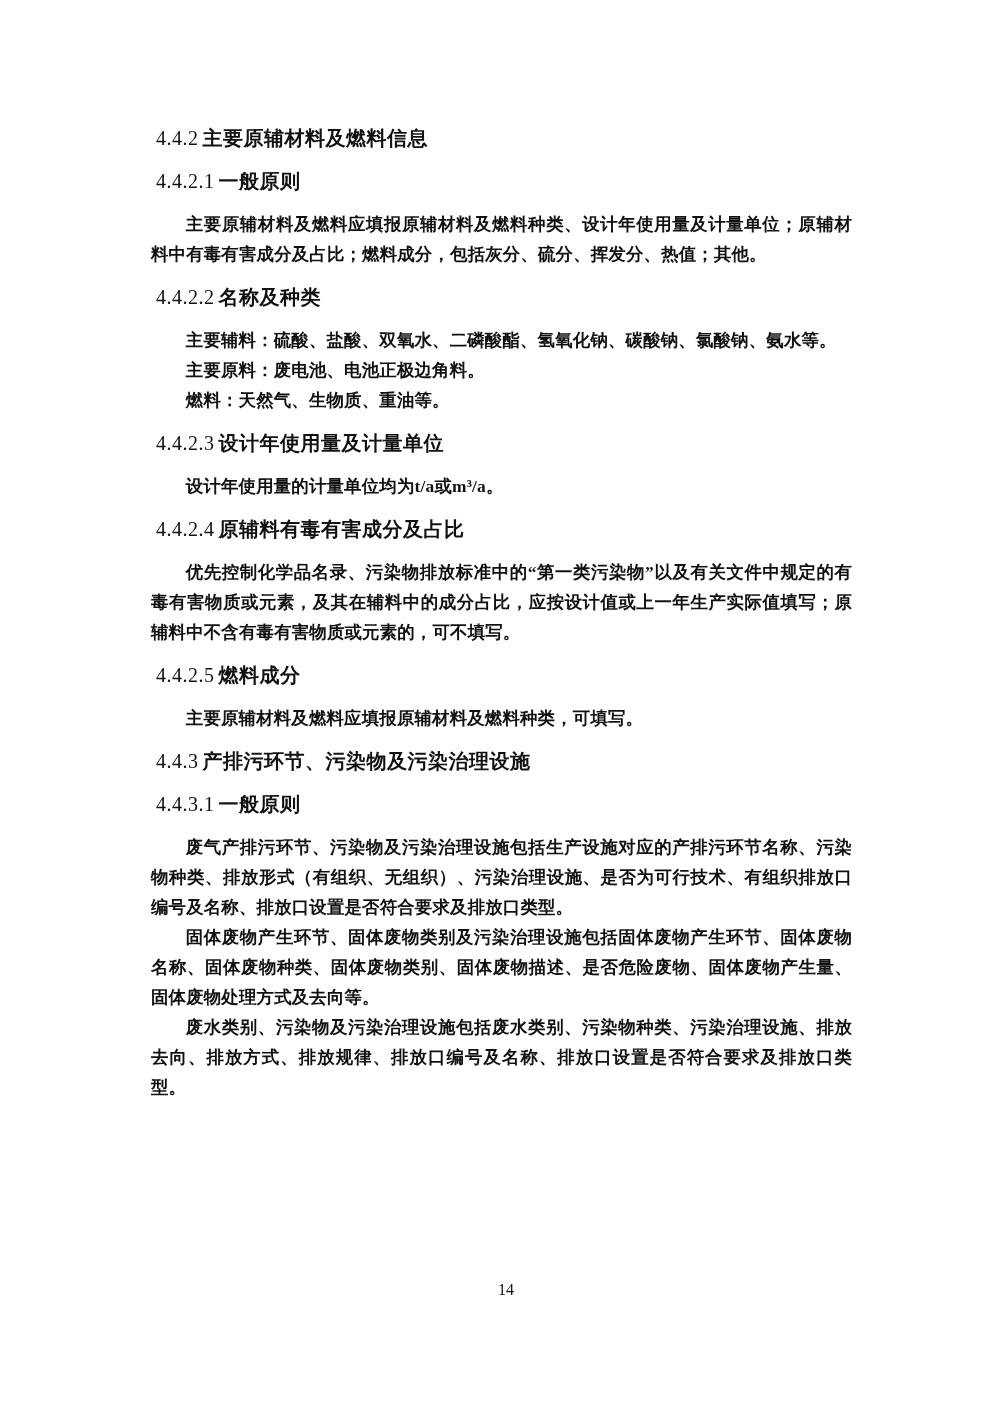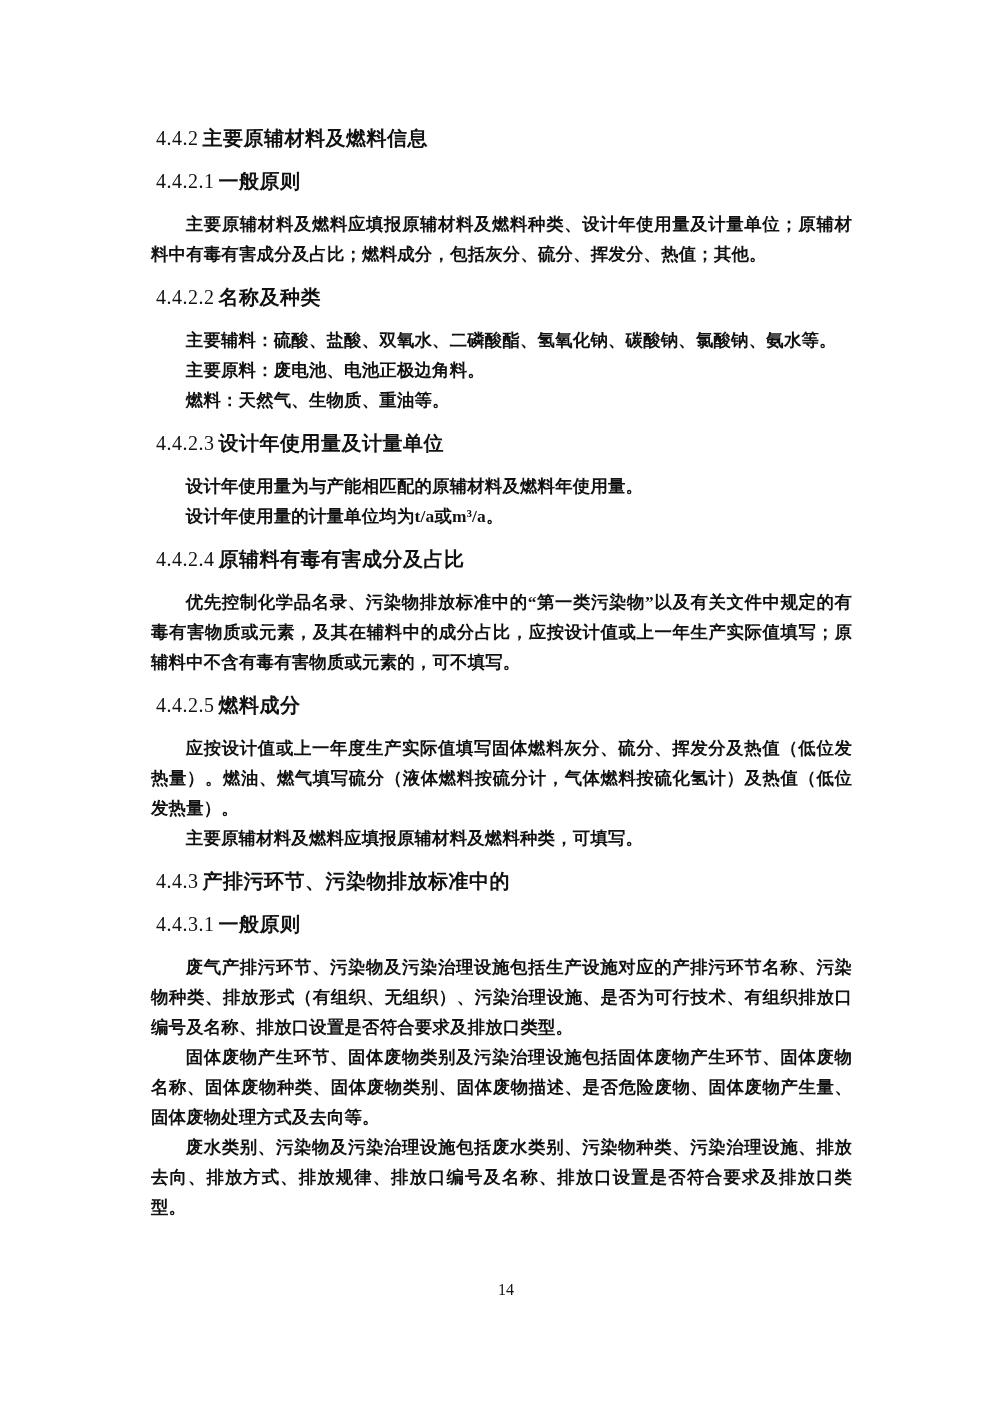--- a/index.html
+++ b/index.html
@@ -73,35 +73,33 @@
     <p class="para">主要原辅材料及燃料应填报原辅材料及燃料种类、设计年使用量及计量单位；原辅材料中有毒有害成分及占比；燃料成分，包括灰分、硫分、挥发分、热值；其他。</p>
 
     <h3 class="heading"><span class="hnum">4.4.2.2</span><span class="htitle">名称及种类</span></h3>
 
     <p class="para">主要辅料：硫酸、盐酸、双氧水、二磷酸酯、氢氧化钠、碳酸钠、氯酸钠、氨水等。</p>
     <p class="para">主要原料：废电池、电池正极边角料。</p>
     <p class="para">燃料：天然气、生物质、重油等。</p>
 
     <h3 class="heading"><span class="hnum">4.4.2.3</span><span class="htitle">设计年使用量及计量单位</span></h3>
 
-    <p class="para">设计年使用量为与产能相匹配的原辅材料及燃料年使用量。</p>
     <p class="para">设计年使用量的计量单位均为t/a或m³/a。</p>
 
     <h3 class="heading"><span class="hnum">4.4.2.4</span><span class="htitle">原辅料有毒有害成分及占比</span></h3>
 
     <p class="para">优先控制化学品名录、污染物排放标准中的“第一类污染物”以及有关文件中规定的有毒有害物质或元素，及其在辅料中的成分占比，应按设计值或上一年生产实际值填写；原辅料中不含有毒有害物质或元素的，可不填写。</p>
 
     <h3 class="heading"><span class="hnum">4.4.2.5</span><span class="htitle">燃料成分</span></h3>
 
-    <p class="para">应按设计值或上一年度生产实际值填写固体燃料灰分、硫分、挥发分及热值（低位发热量）。燃油、燃气填写硫分（液体燃料按硫分计，气体燃料按硫化氢计）及热值（低位发热量）。</p>
 
 
     <p class="para">主要原辅材料及燃料应填报原辅材料及燃料种类，可填写。</p>
 
-    <h2 class="heading"><span class="hnum">4.4.3</span><span class="htitle">产排污环节、污染物排放标准中的</span></h2>
+    <h2 class="heading"><span class="hnum">4.4.3</span><span class="htitle">产排污环节、污染物及污染治理设施</span></h2>
 
     <h3 class="heading"><span class="hnum">4.4.3.1</span><span class="htitle">一般原则</span></h3>
 
     <p class="para">废气产排污环节、污染物及污染治理设施包括生产设施对应的产排污环节名称、污染物种类、排放形式（有组织、无组织）、污染治理设施、是否为可行技术、有组织排放口编号及名称、排放口设置是否符合要求及排放口类型。</p>
     <p class="para">固体废物产生环节、固体废物类别及污染治理设施包括固体废物产生环节、固体废物名称、固体废物种类、固体废物类别、固体废物描述、是否危险废物、固体废物产生量、固体废物处理方式及去向等。</p>
     <p class="para">废水类别、污染物及污染治理设施包括废水类别、污染物种类、污染治理设施、排放去向、排放方式、排放规律、排放口编号及名称、排放口设置是否符合要求及排放口类型。</p>
 
   </div>
 
   <div class="footer">

